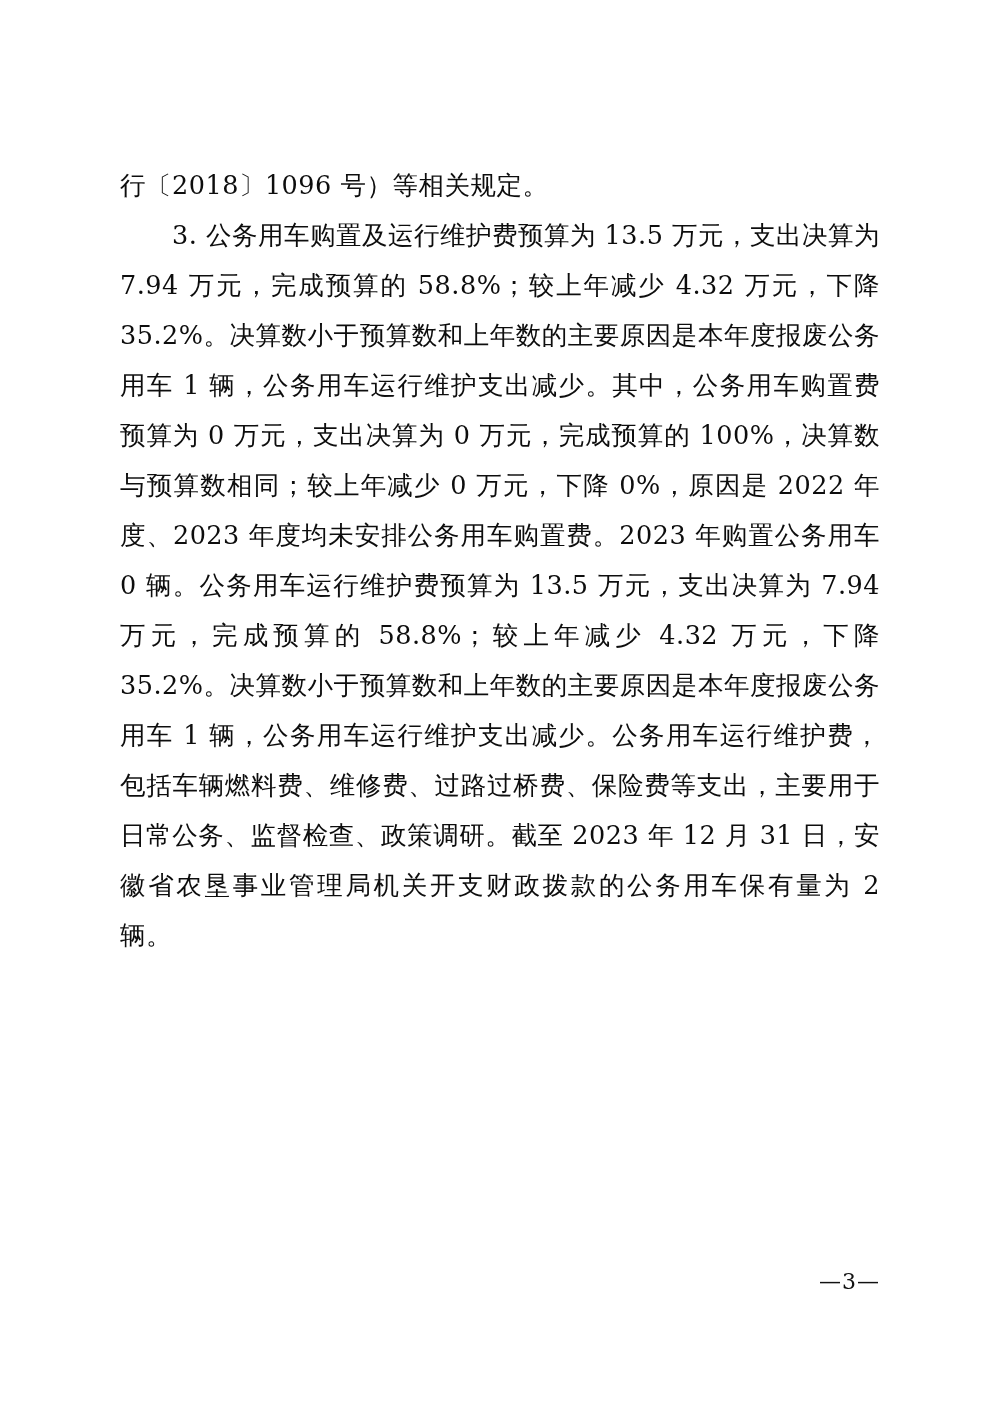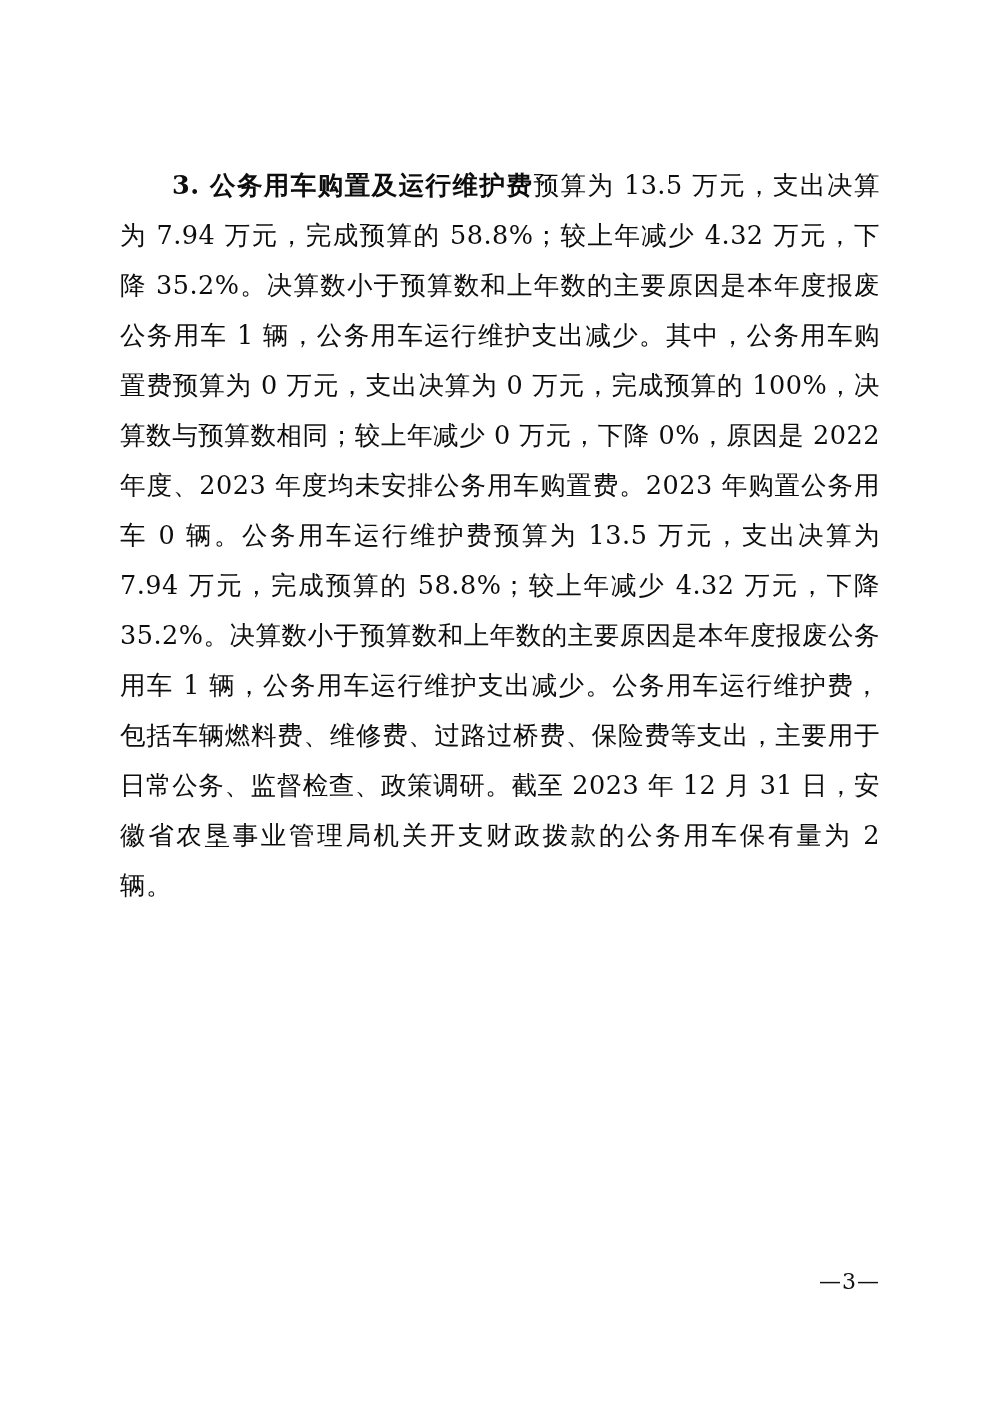--- a/index.html
+++ b/index.html
@@ -34,38 +34,41 @@
   .para {
     margin: 0 0 0 0;
   }
   .para + .para {
     margin-top: 0;
   }
   .indent {
     text-indent: 52px;
   }
   .bold-lead {
-    font-weight: bold;
+    font-weight: normal;
   }
   .page-number {
     position: absolute;
     right: 120px;
     bottom: 120px;
     font-size: 22px;
     letter-spacing: 1px;
     color: #111111;
     font-family: "DejaVu Serif", "Liberation Serif", serif;
   }
 </style>
 </head>
 <body>
 
 <div class="page">
   <div class="doc-body">
 
+    <p class="para">
+      <span>行〔2018〕1096 号）等相关规定。</span>
+    </p>
 
     <p class="para indent">
       <span class="bold-lead">3. 公务用车购置及运行维护费</span><span>预算为 13.5 万元，支出决算为 7.94 万元，完成预算的 58.8%；较上年减少 4.32 万元，下降 35.2%。决算数小于预算数和上年数的主要原因是本年度报废公务用车 1 辆，公务用车运行维护支出减少。其中，公务用车购置费预算为 0 万元，支出决算为 0 万元，完成预算的 100%，决算数与预算数相同；较上年减少 0 万元，下降 0%，原因是 2022 年度、2023 年度均未安排公务用车购置费。2023 年购置公务用车 0 辆。公务用车运行维护费预算为 13.5 万元，支出决算为 7.94 万元，完成预算的 58.8%；较上年减少 4.32 万元，下降 35.2%。决算数小于预算数和上年数的主要原因是本年度报废公务用车 1 辆，公务用车运行维护支出减少。公务用车运行维护费，包括车辆燃料费、维修费、过路过桥费、保险费等支出，主要用于日常公务、监督检查、政策调研。截至 2023 年 12 月 31 日，安徽省农垦事业管理局机关开支财政拨款的公务用车保有量为 2 辆。</span>
     </p>
 
   </div>
 
   <div class="page-number">—3—</div>
 </div>
 

